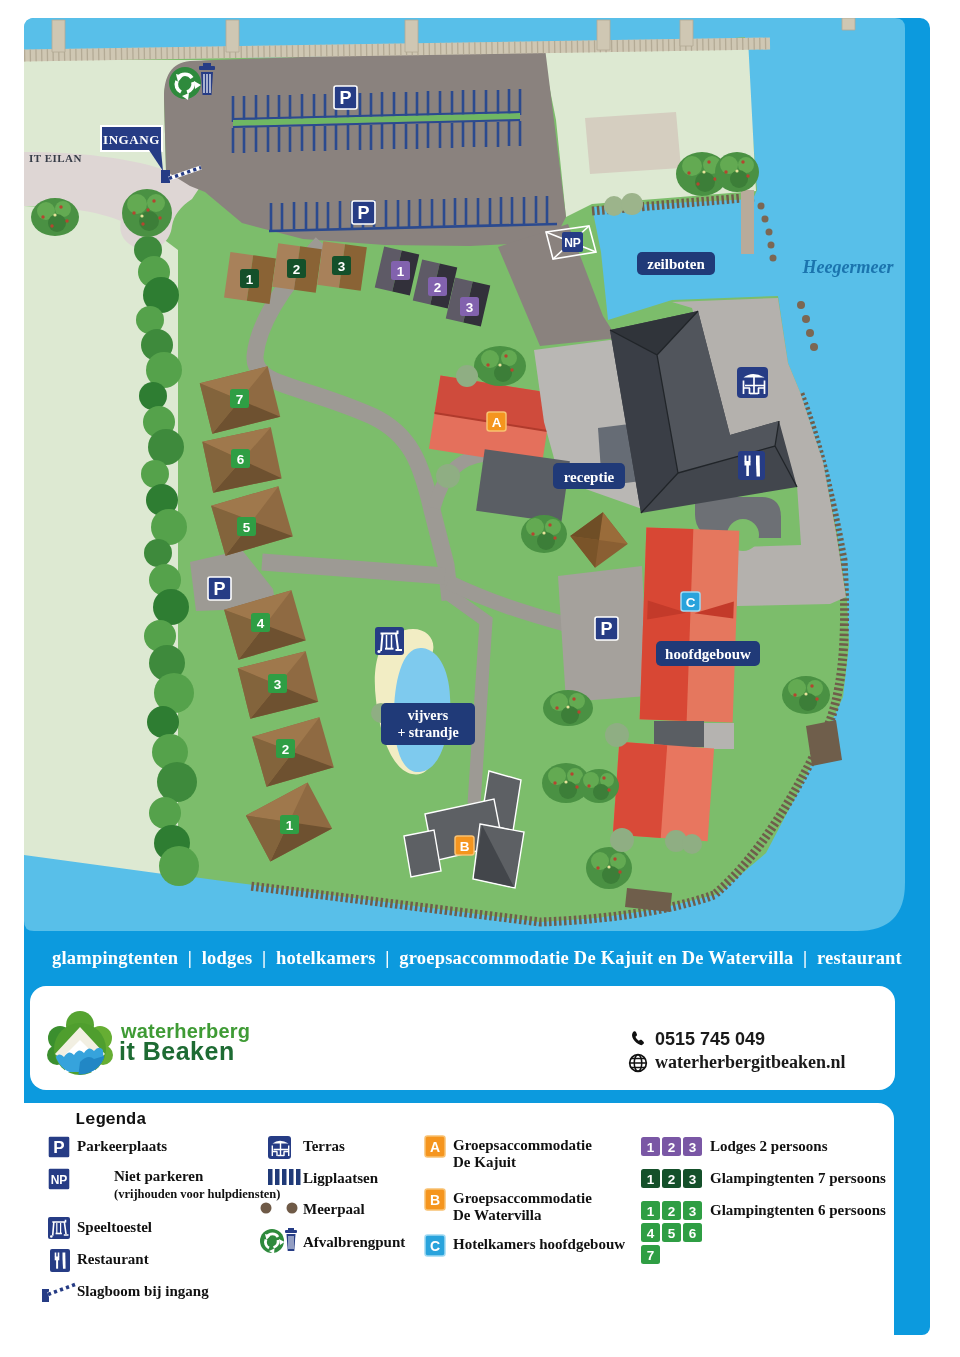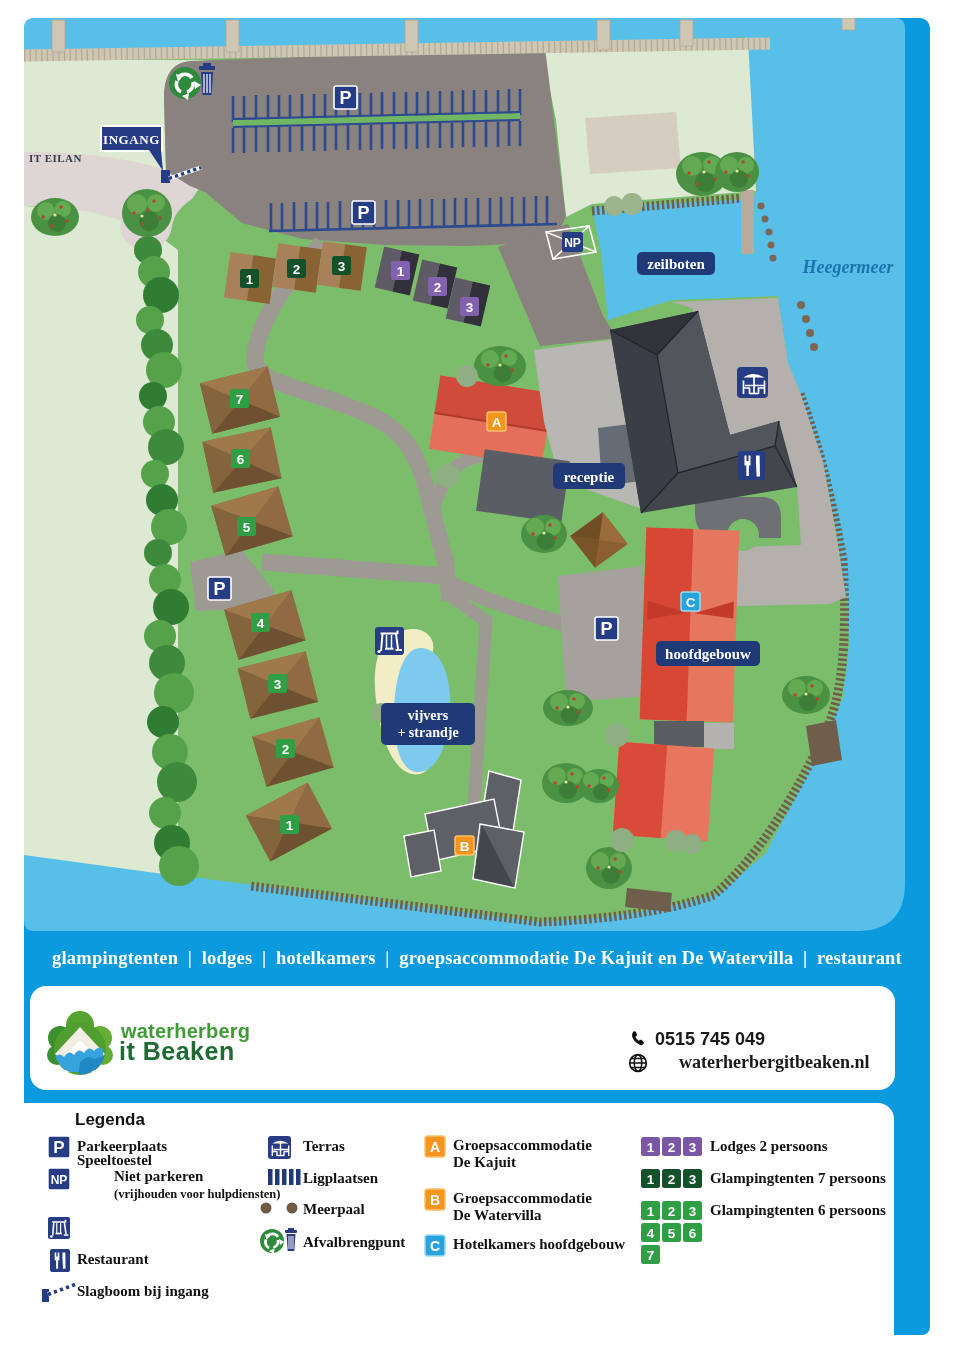--- a/index.html
+++ b/index.html
@@ -609,32 +609,32 @@
 </svg>
 
 <div class="abs" style="left:121px;top:1020px;color:#3f9b35;font-weight:bold;font-size:20px;letter-spacing:0.2px;">waterherberg</div>
 <div class="abs" style="left:119px;top:1037px;color:#1e6b33;font-weight:bold;font-size:25px;letter-spacing:0.5px;">it Beaken</div>
 
 <div class="abs" style="left:655px;top:1029px;font-family:Liberation Sans, sans-serif;font-weight:bold;font-size:18px;color:#1a1a1a;">0515 745 049</div>
 <svg class="abs" style="left:629px;top:1029px" width="19" height="19" viewBox="0 0 24 24">
     <path d="M6.6,2.8 C7.5,2.5 8.4,3 8.8,3.9 L10,6.6 C10.3,7.4 10.1,8.3 9.4,8.8 L8.1,9.9 C8.9,11.8 10.3,13.6 12.3,14.9 L13.9,13.9 C14.6,13.4 15.5,13.5 16.1,14 L18.3,16 C19,16.7 19.1,17.8 18.4,18.5 L17.2,19.7 C16.5,20.4 15.5,20.7 14.5,20.3 C10.9,18.9 7.5,16.2 5.3,12.6 C3.6,9.8 3.3,6.8 4.8,4.5 C5.2,3.7 5.8,3.1 6.6,2.8 Z" fill="#111"></path>
   </svg>
 
-<div class="abs" style="left:655px;top:1052px;font-family:'Liberation Serif',serif;font-weight:bold;font-size:18px;color:#1a1a1a;margin-left:24px;">waterherbergitbeaken.nl</div>
+<div class="abs" style="left:655px;top:1052px;font-family:'Liberation Serif',serif;font-weight:bold;font-size:18px;color:#1a1a1a;">waterherbergitbeaken.nl</div>
 <svg class="abs" style="left:628px;top:1053px" width="20" height="20" viewBox="0 0 24 24">
     <circle cx="12" cy="12" r="10" fill="none" stroke="#111" stroke-width="2"></circle>
     <ellipse cx="12" cy="12" rx="4.5" ry="10" fill="none" stroke="#111" stroke-width="1.8"></ellipse>
     <path d="M2,12 h20 M3.5,6.5 h17 M3.5,17.5 h17" stroke="#111" stroke-width="1.8"></path>
   </svg>
 
 <div class="abs" style="left:24px;top:1103px;width:870px;height:254px;background:#fff;border-radius:0 16px 0 0;"></div>
 
 <div class="abs" style="left:0px;top:1335px;width:960px;height:22px;background:#fff;"></div>
 
-<div class="abs" style="left:75px;top:1110px;font-family:Liberation Sans, sans-serif;font-weight:bold;font-size:17px;color:#111;">Legenda</div>
+<div class="abs" style="left:75px;top:1110px;font-family:Liberation Mono, monospace;font-weight:bold;font-size:17px;color:#111;">Legenda</div>
 
 <svg class="abs" style="left:24px;top:1103px" width="870" height="254" viewBox="24 1103 870 254" font-family="Liberation Sans,sans-serif">
 
   <g>
       <rect x="48" y="1136" width="22" height="22" rx="2" fill="#263c85" stroke="#fff" stroke-width="1.4"></rect>
       <text x="59" y="1153" fill="#fff" font-size="17" font-weight="bold" text-anchor="middle">P</text>
     </g>
 
   <g>
       <rect x="48" y="1168" width="22" height="22" rx="2" fill="#263c85" stroke="#fff" stroke-width="1.4"></rect>
@@ -752,21 +752,21 @@
     <rect x="683" y="1223" width="19" height="19" rx="2.5" fill="#2f9e44"></rect>
       <text x="692.5" y="1237.5" fill="#fff">6</text>
     <rect x="641" y="1245" width="19" height="19" rx="2.5" fill="#2f9e44"></rect>
       <text x="650.5" y="1259.5" fill="#fff">7</text>
   </g>
 </svg>
 
 <div class="abs" style="left:0;top:0;font-family:'Liberation Serif',serif;font-weight:bold;font-size:15px;color:#111;">
   <div class="abs" style="left:77px;top:1138px;width:200px;">Parkeerplaats</div>
   <div class="abs" style="left:77px;top:1168px;width:300px;margin-left:37px;">Niet parkeren<br><span style="font-size:12.5px;">(vrijhouden voor hulpdiensten)</span></div>
-  <div class="abs" style="left:77px;top:1152px;width:200px;">Speeltoestel</div>
+  <div class="abs" style="left:77px;top:1219px;width:200px;">Speeltoestel</div>
   <div class="abs" style="left:77px;top:1251px;width:200px;">Restaurant</div>
   <div class="abs" style="left:77px;top:1283px;width:250px;">Slagboom bij ingang</div>
   <div class="abs" style="left:303px;top:1138px;width:200px;">Terras</div>
   <div class="abs" style="left:303px;top:1170px;width:200px;">Ligplaatsen</div>
   <div class="abs" style="left:303px;top:1201px;width:200px;">Meerpaal</div>
   <div class="abs" style="left:303px;top:1234px;width:200px;">Afvalbrengpunt</div>
   <div class="abs" style="left:453px;top:1137px;width:220px;line-height:1.15;">Groepsaccommodatie<br>De Kajuit</div>
   <div class="abs" style="left:453px;top:1190px;width:220px;line-height:1.15;">Groepsaccommodatie<br>De Watervilla</div>
   <div class="abs" style="left:453px;top:1236px;width:260px;">Hotelkamers hoofdgebouw</div>
   <div class="abs" style="left:710px;top:1138px;width:220px;">Lodges 2 persoons</div>

